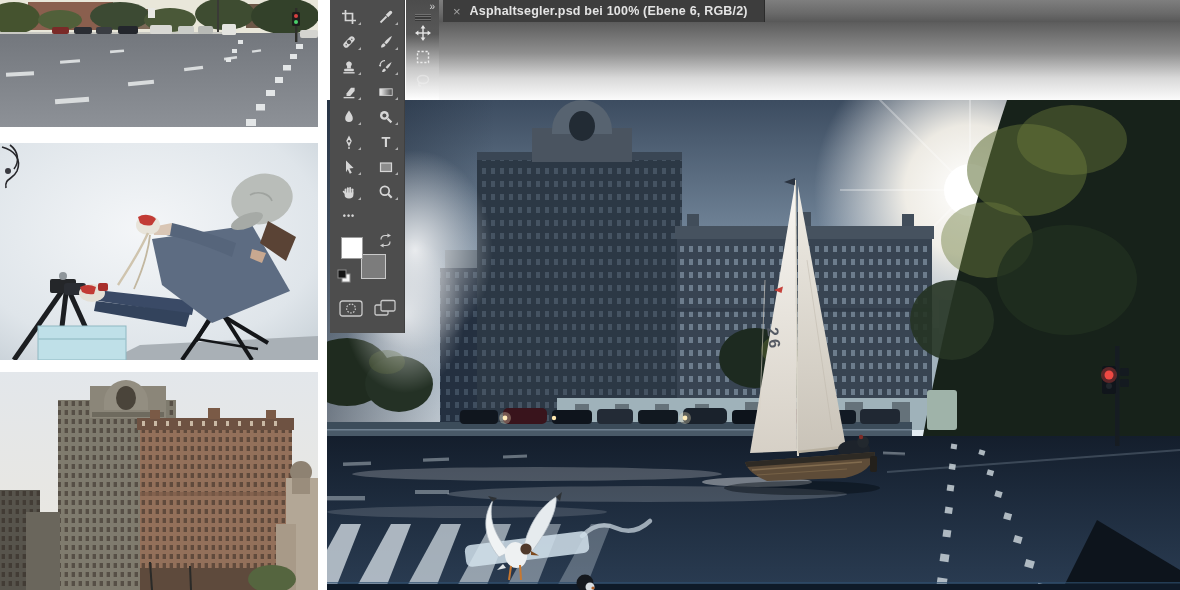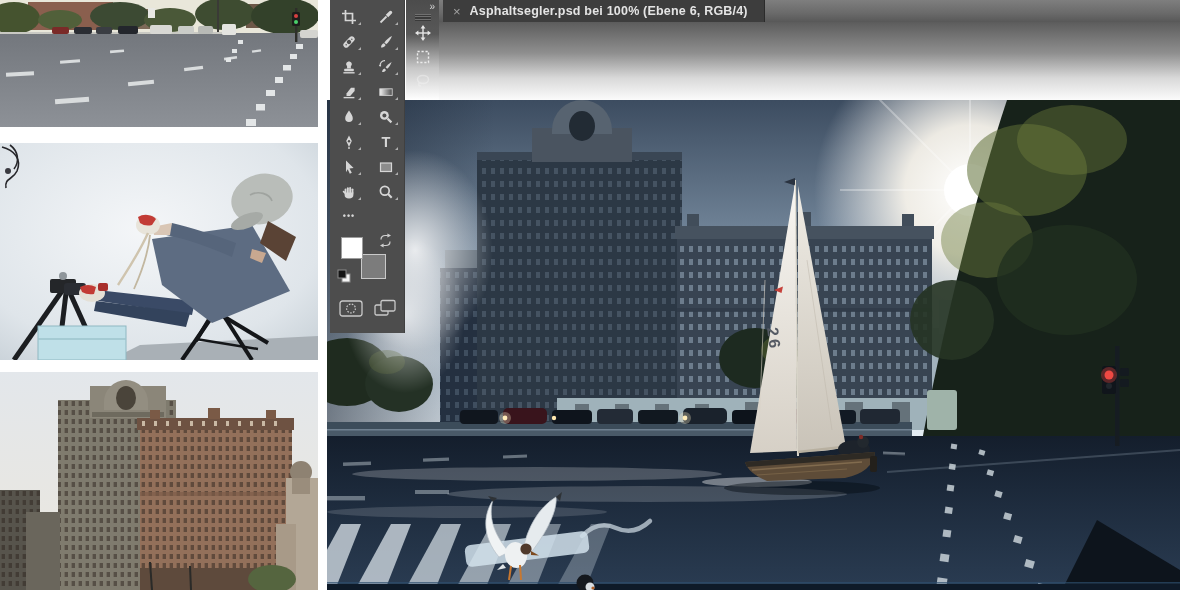--- a/index.html
+++ b/index.html
@@ -480,21 +480,21 @@
         <circle cx="263" cy="487" r="4.5" fill="#d8dde0"></circle>
         <circle cx="266" cy="488" r="1.6" fill="#b06028"></circle>
       </g>
     </svg>
   </div>
 
   <div id="workspace-top">
     <div id="tab-strip">
       <div id="doc-tab">
         <span class="close">×</span>
-        <span class="title">Asphaltsegler.psd bei 100% (Ebene 6, RGB/4)</span>
+        <span class="title">Asphaltsegler.psd bei 100% (Ebene 6, RGB/2)</span>
       </div>
     </div>
     <div id="fade-area"></div>
     <div id="mini-toolbar">
       <span class="chev">»</span>
       <div class="grip"></div>
       <div class="mini-tool">
         <svg width="16" height="16" viewBox="0 0 16 16">
           <g stroke="#e6e6e6" stroke-width="1.4">
               <line x1="8" y1="3" x2="8" y2="13"></line>

